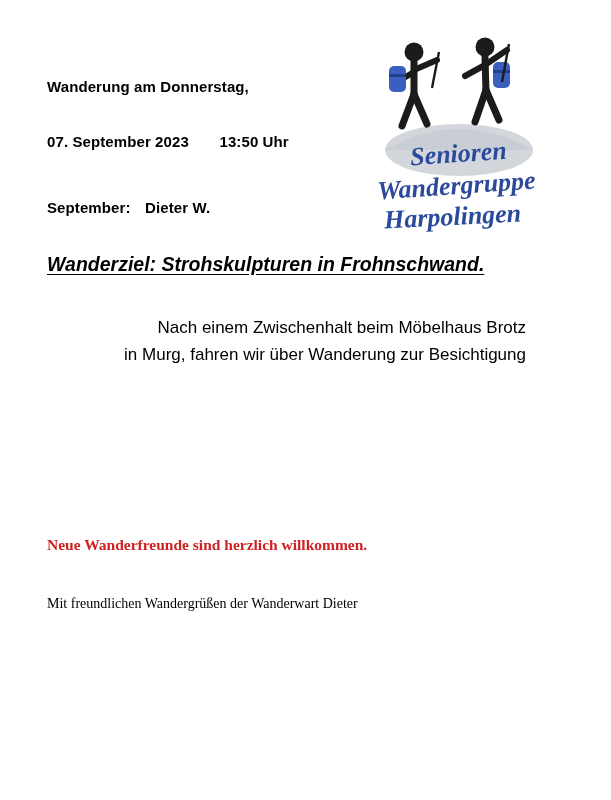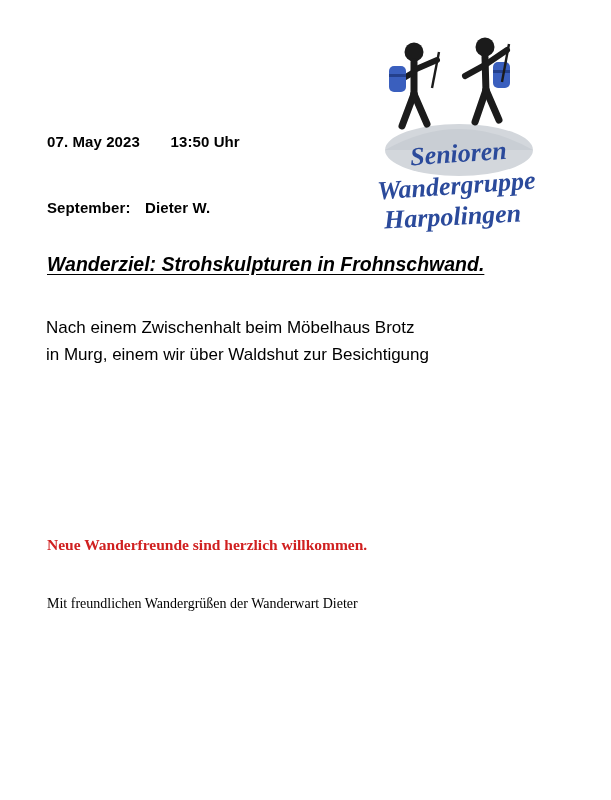--- a/index.html
+++ b/index.html
@@ -79,20 +79,21 @@
   .body-text {
     position: absolute;
     left: 46px;
     top: 314px;
     font-size: 17px;
     line-height: 27px;
     width: 480px;
   }
   .body-text div {
     white-space: nowrap;
+    text-align: right;
   }
 
   .welcome {
     position: absolute;
     left: 47px;
     top: 536px;
     color: #d02020;
     font-family: "Liberation Serif", serif;
     font-weight: bold;
     font-size: 15.5px;
@@ -156,37 +157,38 @@
         <rect x="124" y="48" width="17" height="3" fill="#24408c"></rect>
         <path d="M140 22 L133 60" stroke="#1b1b1b" stroke-width="2.4"></path>
       </g>
 
       <text class="logo-word" x="90" y="140" font-size="26" text-anchor="middle" transform="rotate(-4 90 140)">Senioren</text>
       <text class="logo-word" x="88" y="172" font-size="26" text-anchor="middle" transform="rotate(-4 88 172)">Wandergruppe</text>
       <text class="logo-word" x="84" y="203" font-size="26" text-anchor="middle" transform="rotate(-3 84 203)">Harpolingen</text>
     </svg>
   </div>
 
+  <div class="line-heading" id="line-thursday">Wanderung am Donnerstag,</div>
 
   <div class="line-heading" id="line-date">
-    <span>07. May 2023</span>
+    <span>07. September 2023</span>
     <span class="spacer"></span>
     <span>13:50 Uhr</span>
   </div>
 
   <div class="line-heading" id="line-leader">
     <span>September:</span>
     <span class="lead-spacer"></span>
     <span>Dieter W.</span>
   </div>
 
   <div class="destination">Wanderziel: Strohskulpturen in Frohnschwand.</div>
 
   <div class="body-text">
     <div>Nach einem Zwischenhalt beim Möbelhaus Brotz</div>
-    <div>in Murg, einem wir über Waldshut zur Besichtigung</div>
+    <div>in Murg, fahren wir über Wanderung zur Besichtigung</div>
   </div>
 
   <div class="welcome">Neue Wanderfreunde sind herzlich willkommen.</div>
 
   <div class="signoff">Mit freundlichen Wandergrüßen der Wanderwart Dieter</div>
 
 </div>
 
 </body></html>

